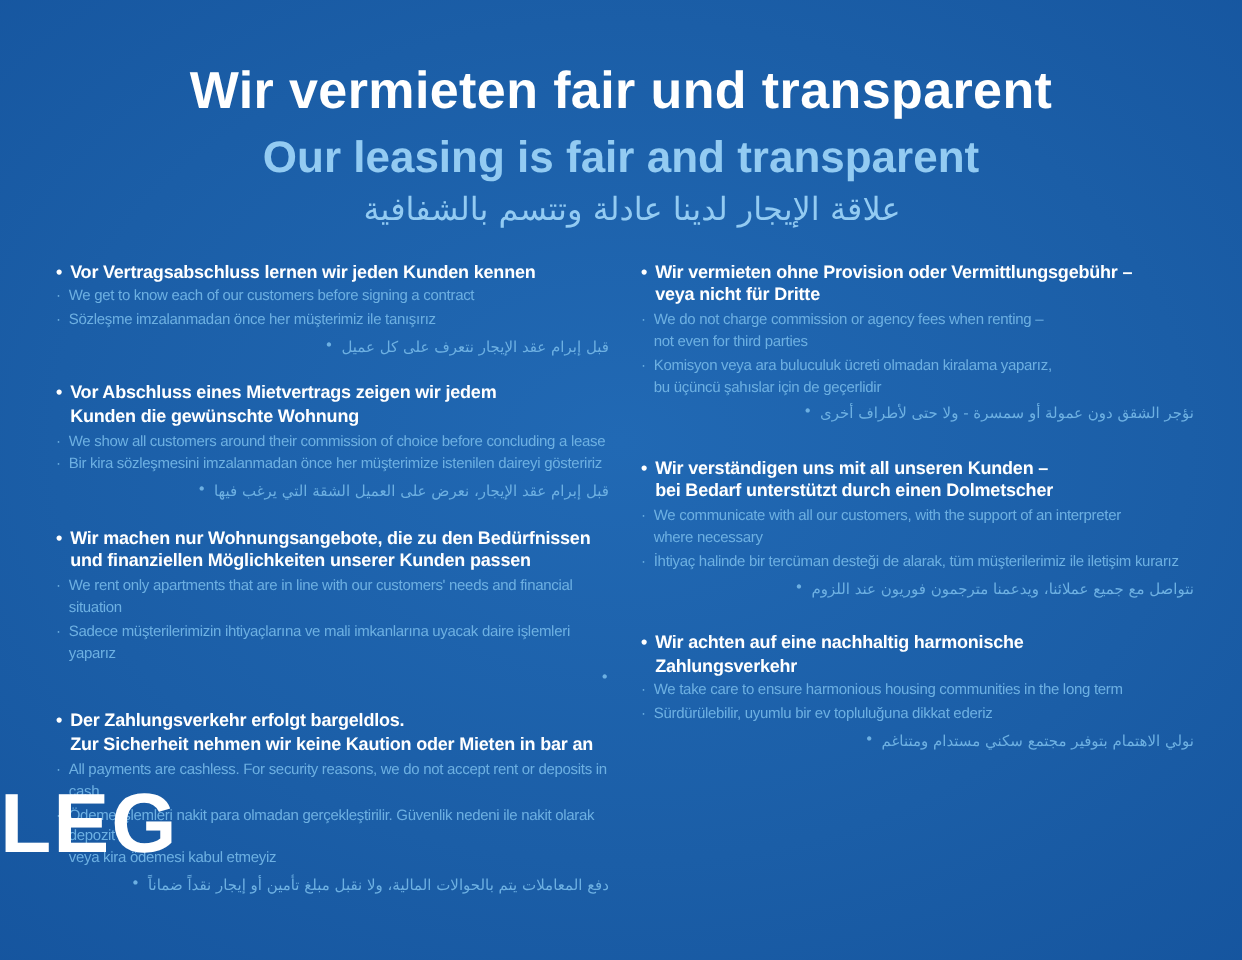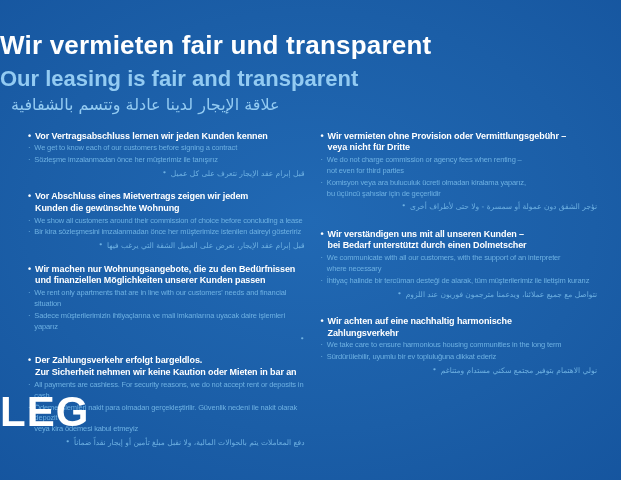--- a/index.html
+++ b/index.html
@@ -4,21 +4,21 @@
 <style>
   html,body { margin:0; padding:0; background:#0b3c77; }
   .poster {
     position:relative;
     width:621px; height:480px;
     overflow:hidden;
     background: radial-gradient(120% 115% at 50% 46%, #2169b4 0%, #1b5ea7 38%, #13519b 75%, #0f4a90 100%);
     font-family:"Liberation Sans", sans-serif;
     color:#ffffff;
   }
-  .header { padding-top:30px; line-height:1.18; }
+  .header { text-align:center; padding-top:30px; line-height:1.18; }
   .t-de { font-size:26px; font-weight:bold; color:#ffffff; letter-spacing:0.2px; }
   .t-en { font-size:22px; color:#93cbf2; margin-top:5px; font-weight:bold; }
   .t-tr { font-size:19px; color:#93cbf2; margin-top:3px; font-weight:bold; }
   .t-ar { font-size:16px; color:#93cbf2; margin-top:4px; font-family:"DejaVu Sans", sans-serif;padding-left:11px; }
   .cols { display:flex; gap:16px; padding:16px 24px 0 28px; }
   .col { flex:1; min-width:0; }
   .item { margin-bottom:12px; }
   .col-right .item { margin-bottom:16px; }
   .line { display:flex; gap:4px; align-items:flex-start; }
   .b { flex:0 0 auto; line-height:1.2; }

